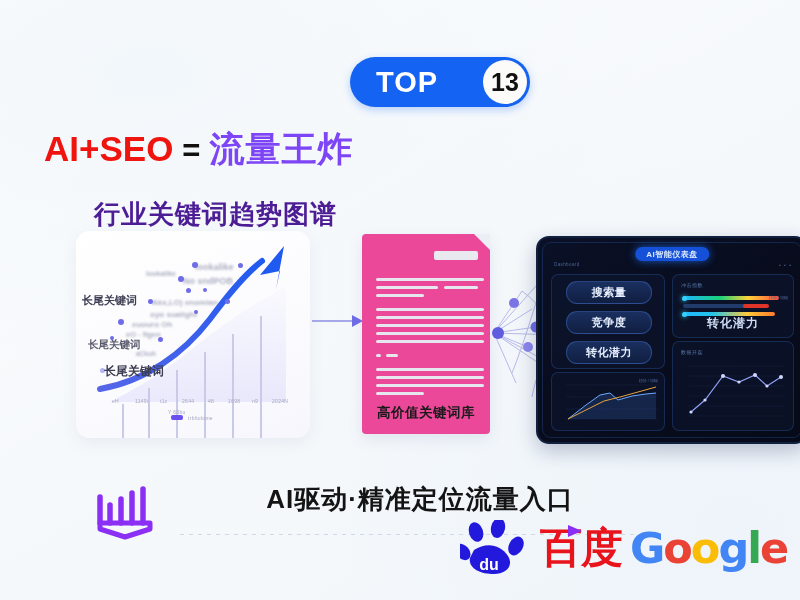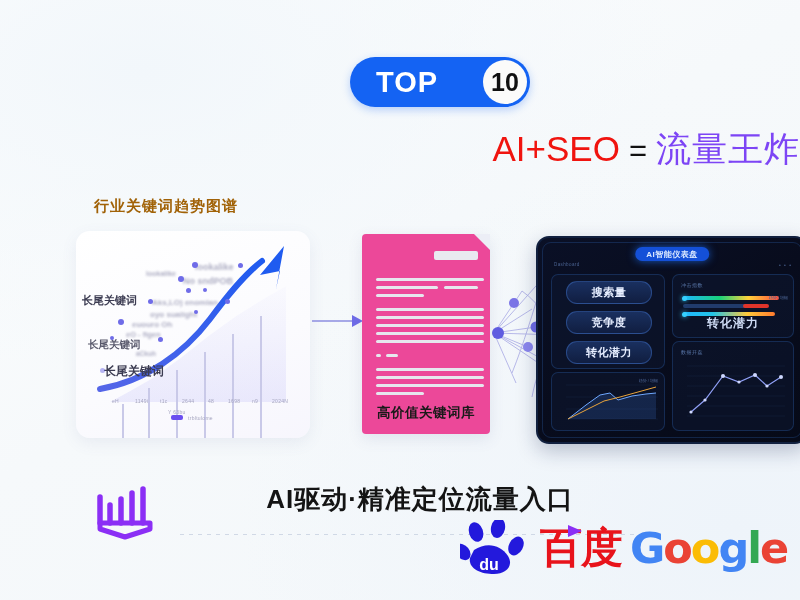--- a/index.html
+++ b/index.html
@@ -27,29 +27,29 @@
     margin-left:26px;line-height:1;
   }
   .badge-num{
     position:absolute;right:3px;top:3px;width:44px;height:44px;border-radius:50%;
     background:#fbfbfa;display:flex;align-items:center;justify-content:center;
     color:#111;font-weight:bold;font-size:25px;
   }
 
   
   .headline{
-    position:absolute;left:4px;right:0;top:126px;text-align:right;
-    font-size:35px;font-weight:normal;white-space:nowrap;
+    position:absolute;left:4px;right:0;top:126px;text-align:left;
+    font-size:35px;font-weight:bold;white-space:nowrap;
   }
   .hl-red{color:#f0140f;letter-spacing:0px;}
   .hl-eq{color:#111;margin:0 9px;font-size:31px;}
   .hl-purple{color:#7d45f5;letter-spacing:1px;}
 
   
-  .cap{position:absolute;font-size:15px;font-weight:bold;color:#a16207;letter-spacing:1px;}
+  .cap{position:absolute;font-size:26px;font-weight:bold;color:#4c1d95;letter-spacing:1px;}
   .cap-left{left:54px;top:197px;}
   .cap-right{left:585px;top:197px;}
 
   
   .trend-card{
     position:absolute;left:36px;top:231px;width:234px;height:207px;
     background:linear-gradient(160deg,#ffffff 0%,#fbfbfe 60%,#f7f6fd 100%);
     border-radius:14px;box-shadow:0 5px 16px rgba(90,100,150,.09);
     overflow:hidden;
   }
@@ -158,21 +158,21 @@
   .g1{color:#4285F4;} .g2{color:#EA4335;} .g3{color:#FBBC05;} .g4{color:#4285F4;} .g5{color:#34A853;} .g6{color:#EA4335;}
   .gplay{position:absolute;left:524px;top:523px;}
 </style>
 </head>
 <body>
 
 <div class="stage">
 
   <div class="badge">
     <span class="badge-label">TOP</span>
-    <span class="badge-num">10</span>
+    <span class="badge-num">13</span>
   </div>
 
   <div class="headline">
     <span class="hl-red">AI+SEO</span><span class="hl-eq">=</span><span class="hl-purple">流量王炸</span>
   </div>
 
   <div class="cap cap-left">行业关键词趋势图谱</div>
 
   <div class="trend-card">
     <div class="tc-inner">

